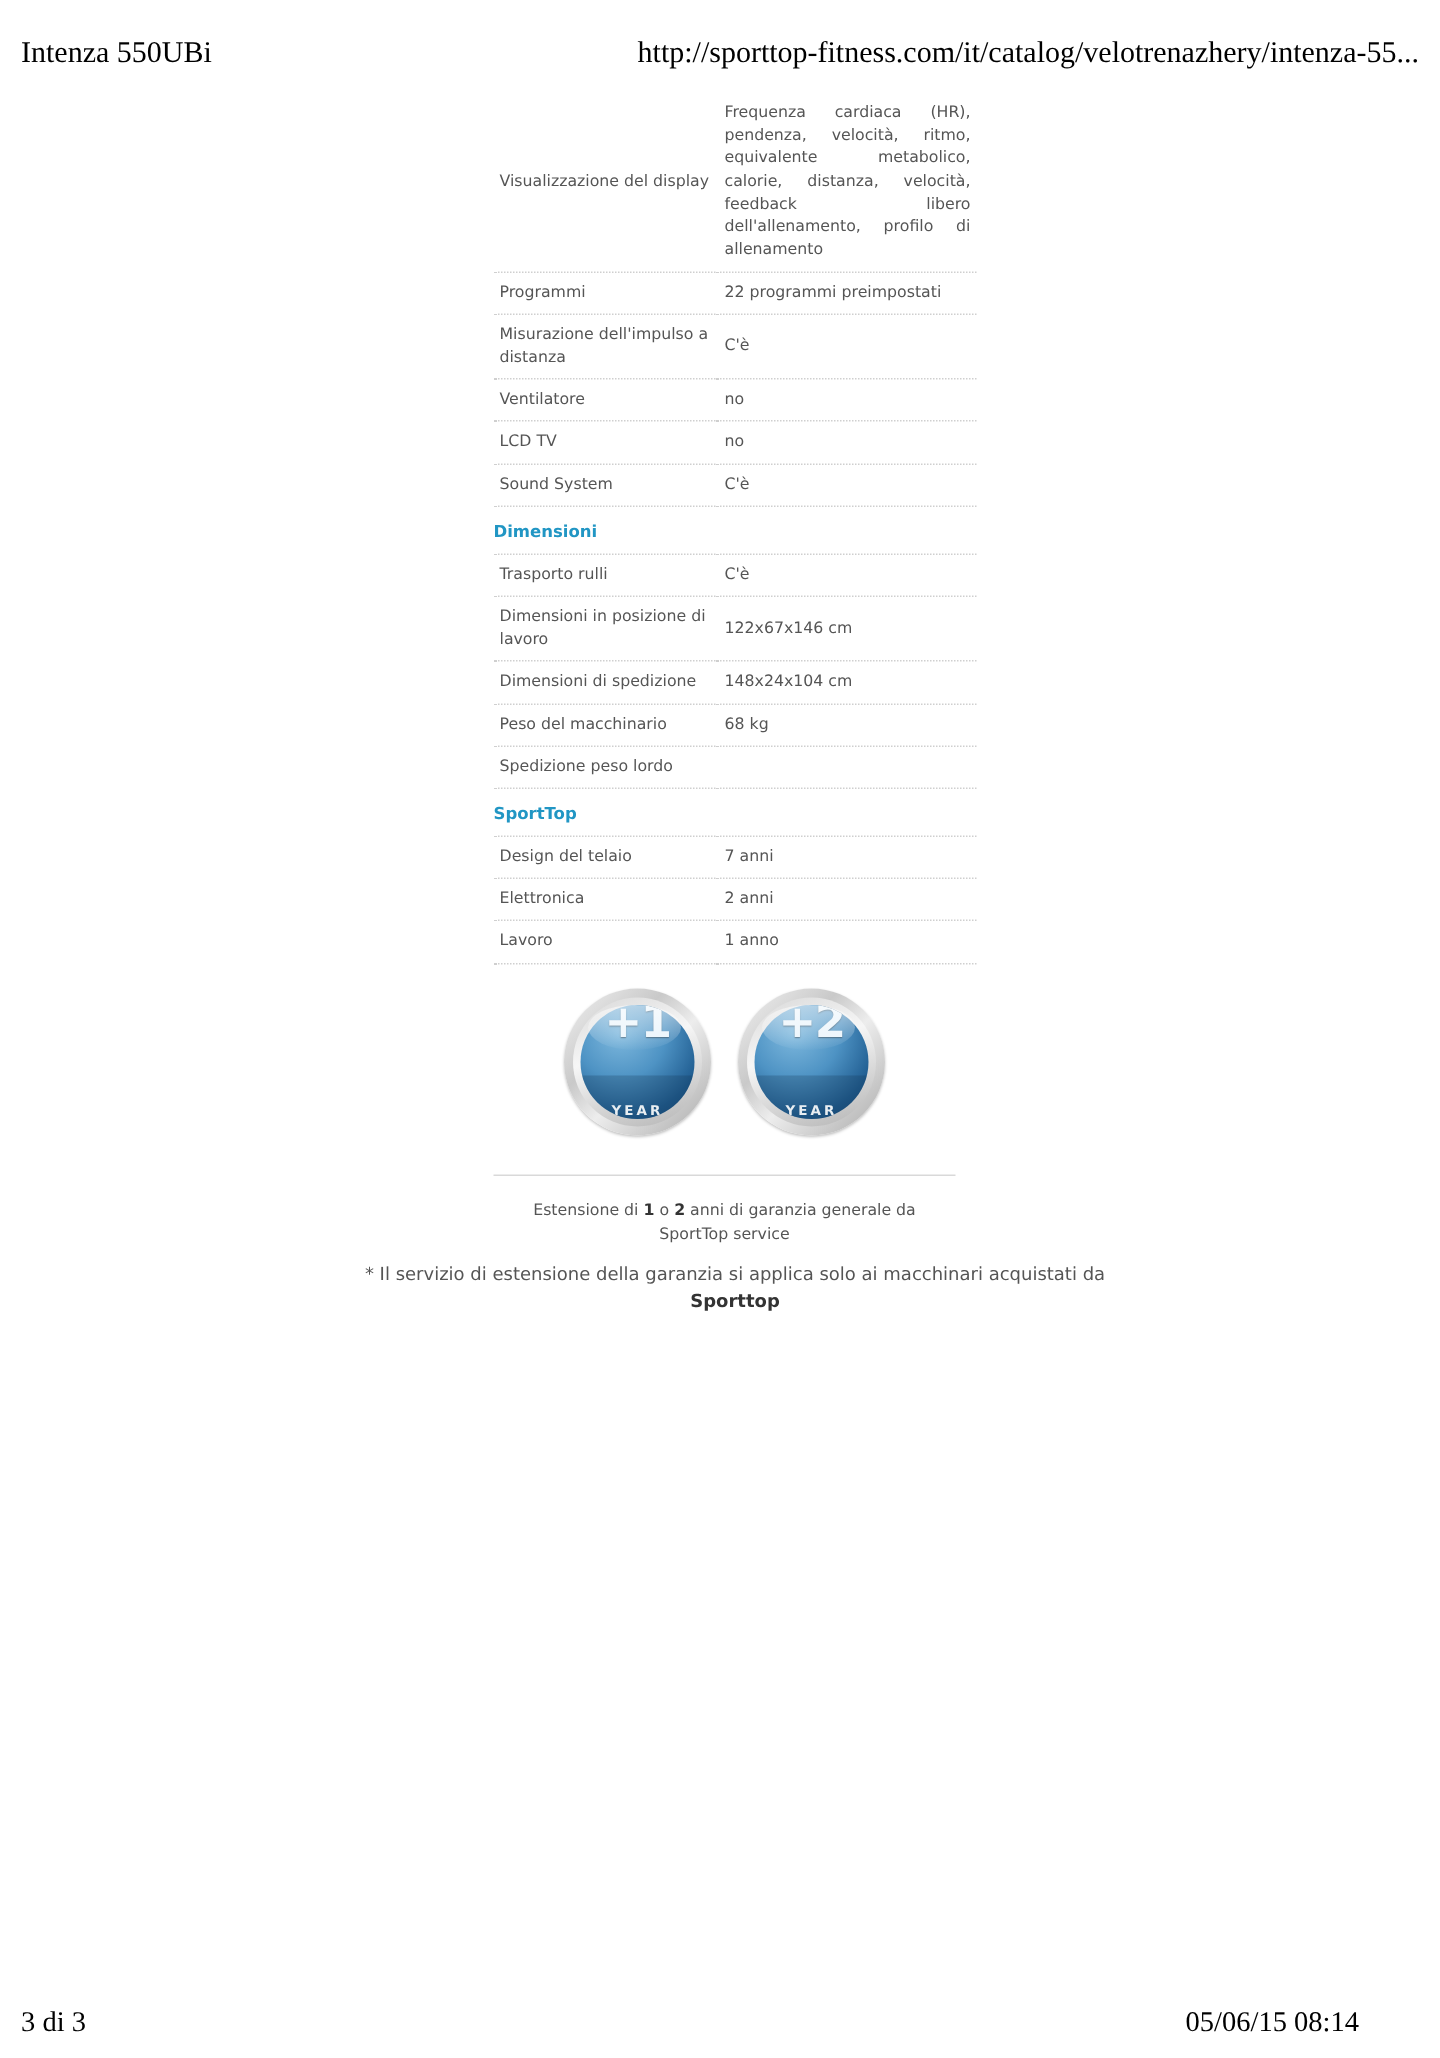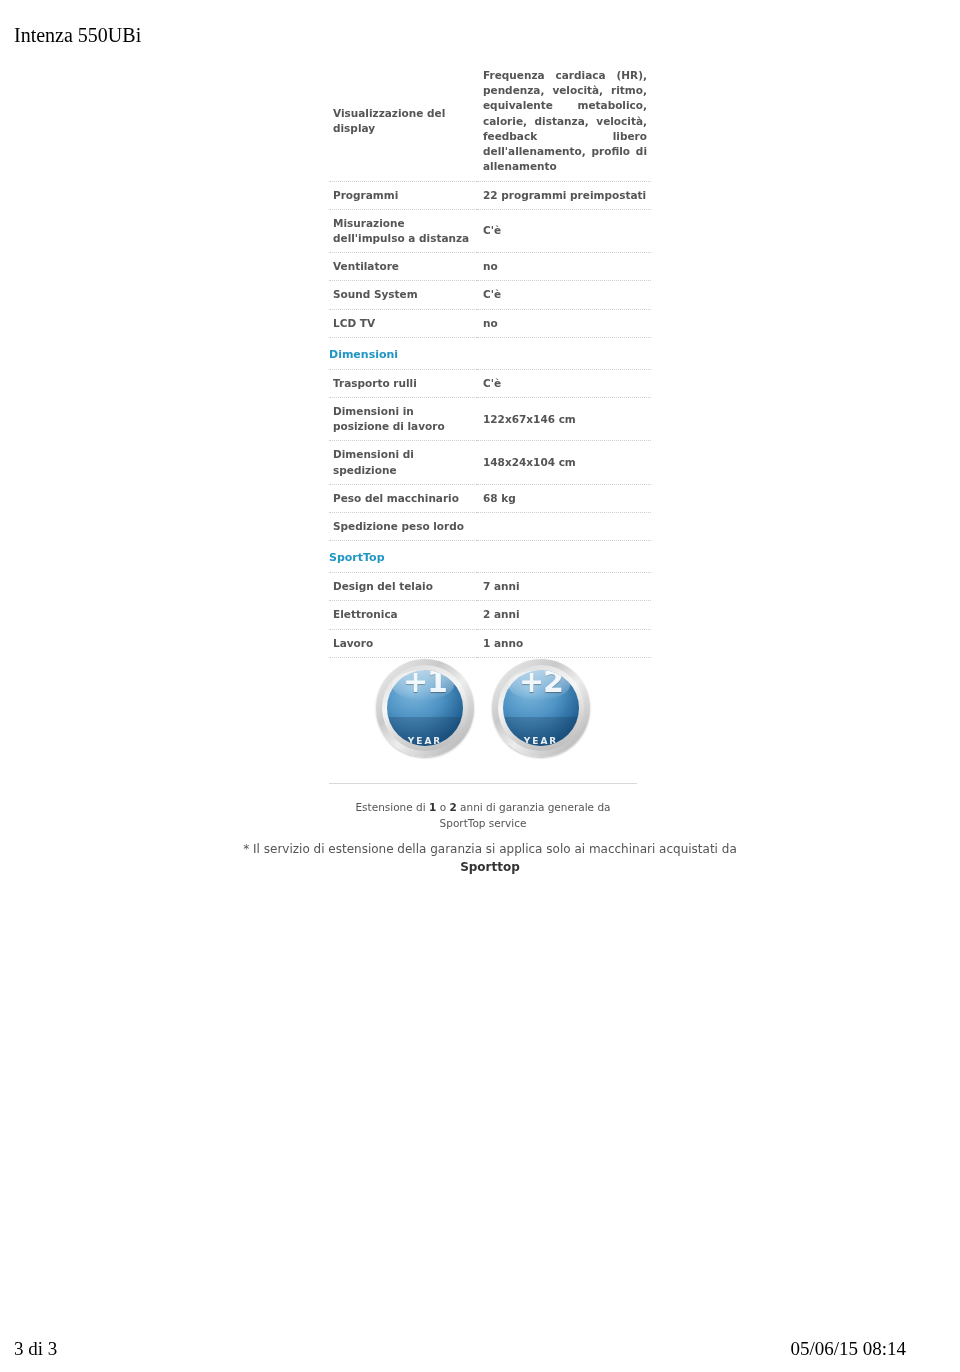--- a/index.html
+++ b/index.html
@@ -68,21 +68,20 @@
     width: 308px;
     table-layout: fixed;
   }
   table.spec td {
     font-size: 10.5px;
     color: #555555;
     vertical-align: middle;
     padding: 6px 4px 6px 0;
     border-bottom: 1px dotted #cfcfcf;
     line-height: 1.45;
-    font-weight: bold;
   }
   table.spec td.label {
     width: 140px;
     padding-left: 4px;
     color: #555555;
   }
   table.spec td.value {
     width: 164px;
     padding-left: 6px;
     color: #555555;
@@ -206,20 +205,21 @@
     color: #555555;
     line-height: 1.5;
   }
   .footnote b { color: #333; }
 </style>
 </head>
 <body>
 
 <div class="print-header">
   <div class="hdr-left">Intenza 550UBi</div>
+  <div class="hdr-right">http://sporttop-fitness.com/it/catalog/velotrenazhery/intenza-55...</div>
 </div>
 
 <div class="spec-wrap">
   <table class="spec">
     <tbody>
         <tr>
           <td class="label">Visualizzazione del display</td>
           <td class="value justified">Frequenza cardiaca (HR), pendenza, velocità, ritmo, equivalente metabolico, calorie, distanza, velocità, feedback libero dell'allenamento, profilo di allenamento</td>
         </tr>
         <tr>
@@ -228,26 +228,26 @@
         </tr>
         <tr>
           <td class="label">Misurazione dell'impulso a distanza</td>
           <td class="value">C'è</td>
         </tr>
         <tr>
           <td class="label">Ventilatore</td>
           <td class="value">no</td>
         </tr>
         <tr>
+          <td class="label">LCD TV</td>
+          <td class="value">no</td>
+        </tr>
+        <tr>
           <td class="label">Sound System</td>
           <td class="value">C'è</td>
-        </tr>
-        <tr>
-          <td class="label">LCD TV</td>
-          <td class="value">no</td>
         </tr>
         <tr class="section">
           <td colspan="2">Dimensioni</td>
         </tr>
         <tr>
           <td class="label">Trasporto rulli</td>
           <td class="value">C'è</td>
         </tr>
         <tr>
           <td class="label">Dimensioni in posizione di lavoro</td>

